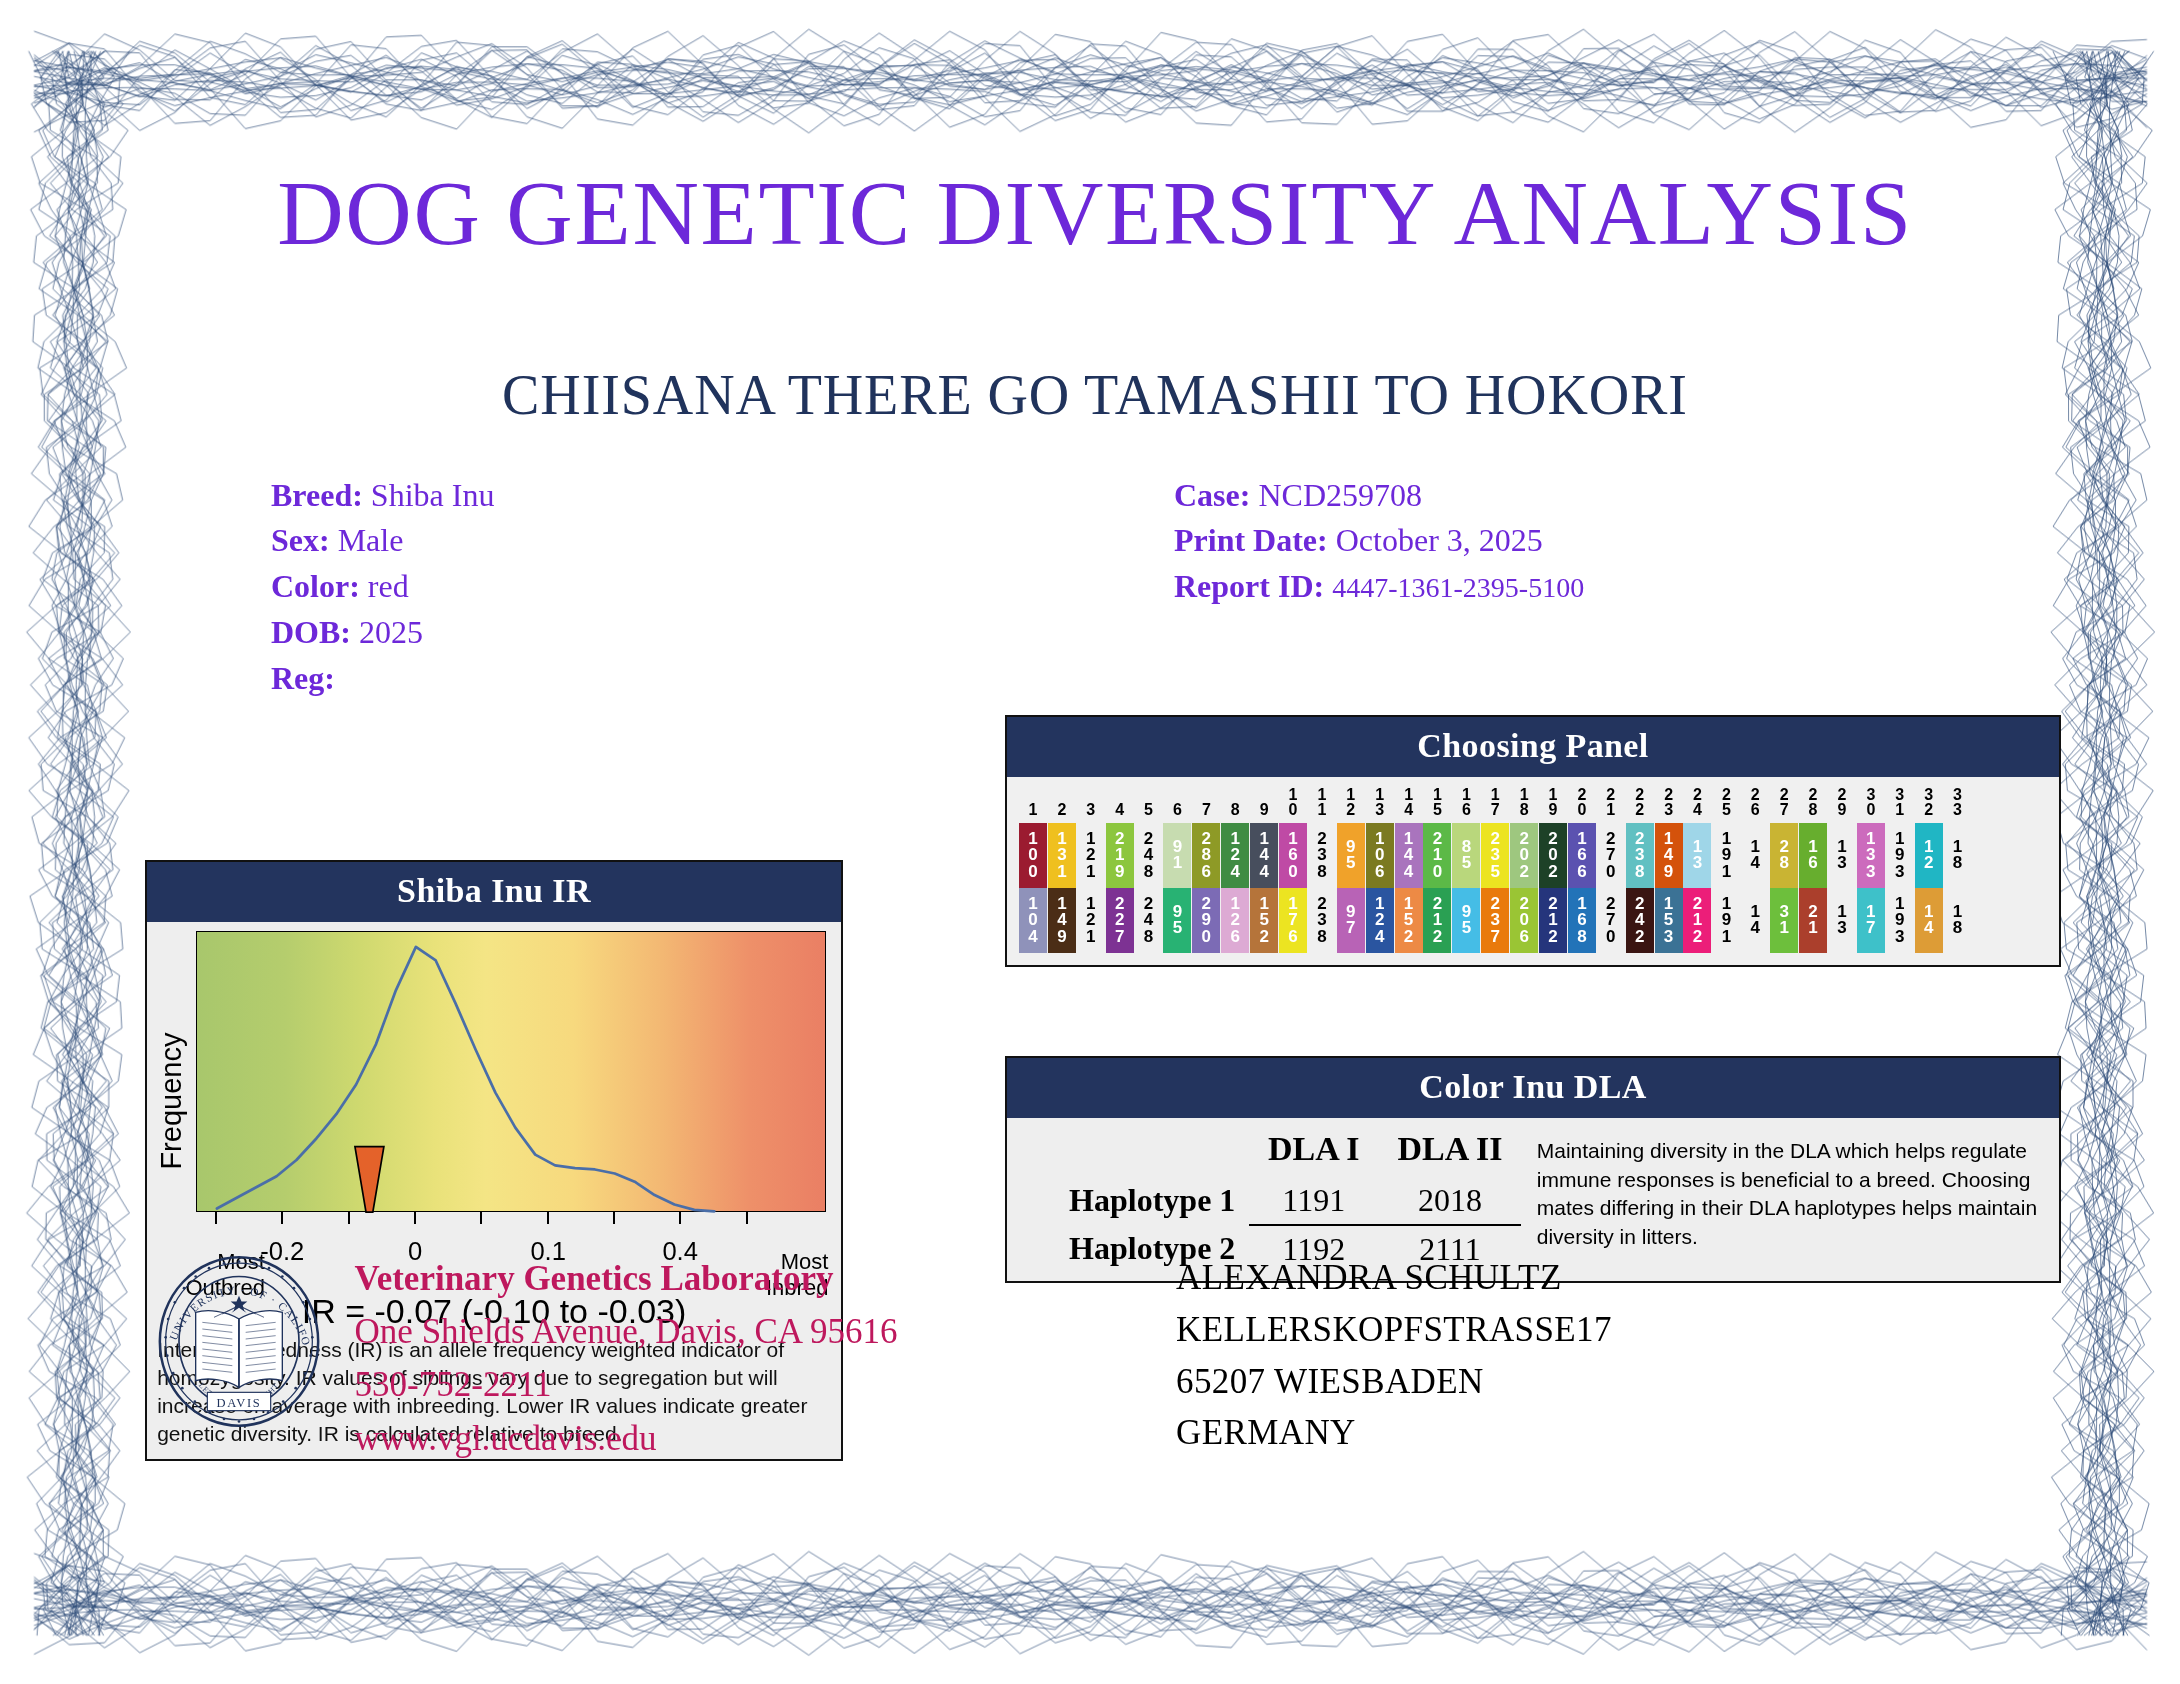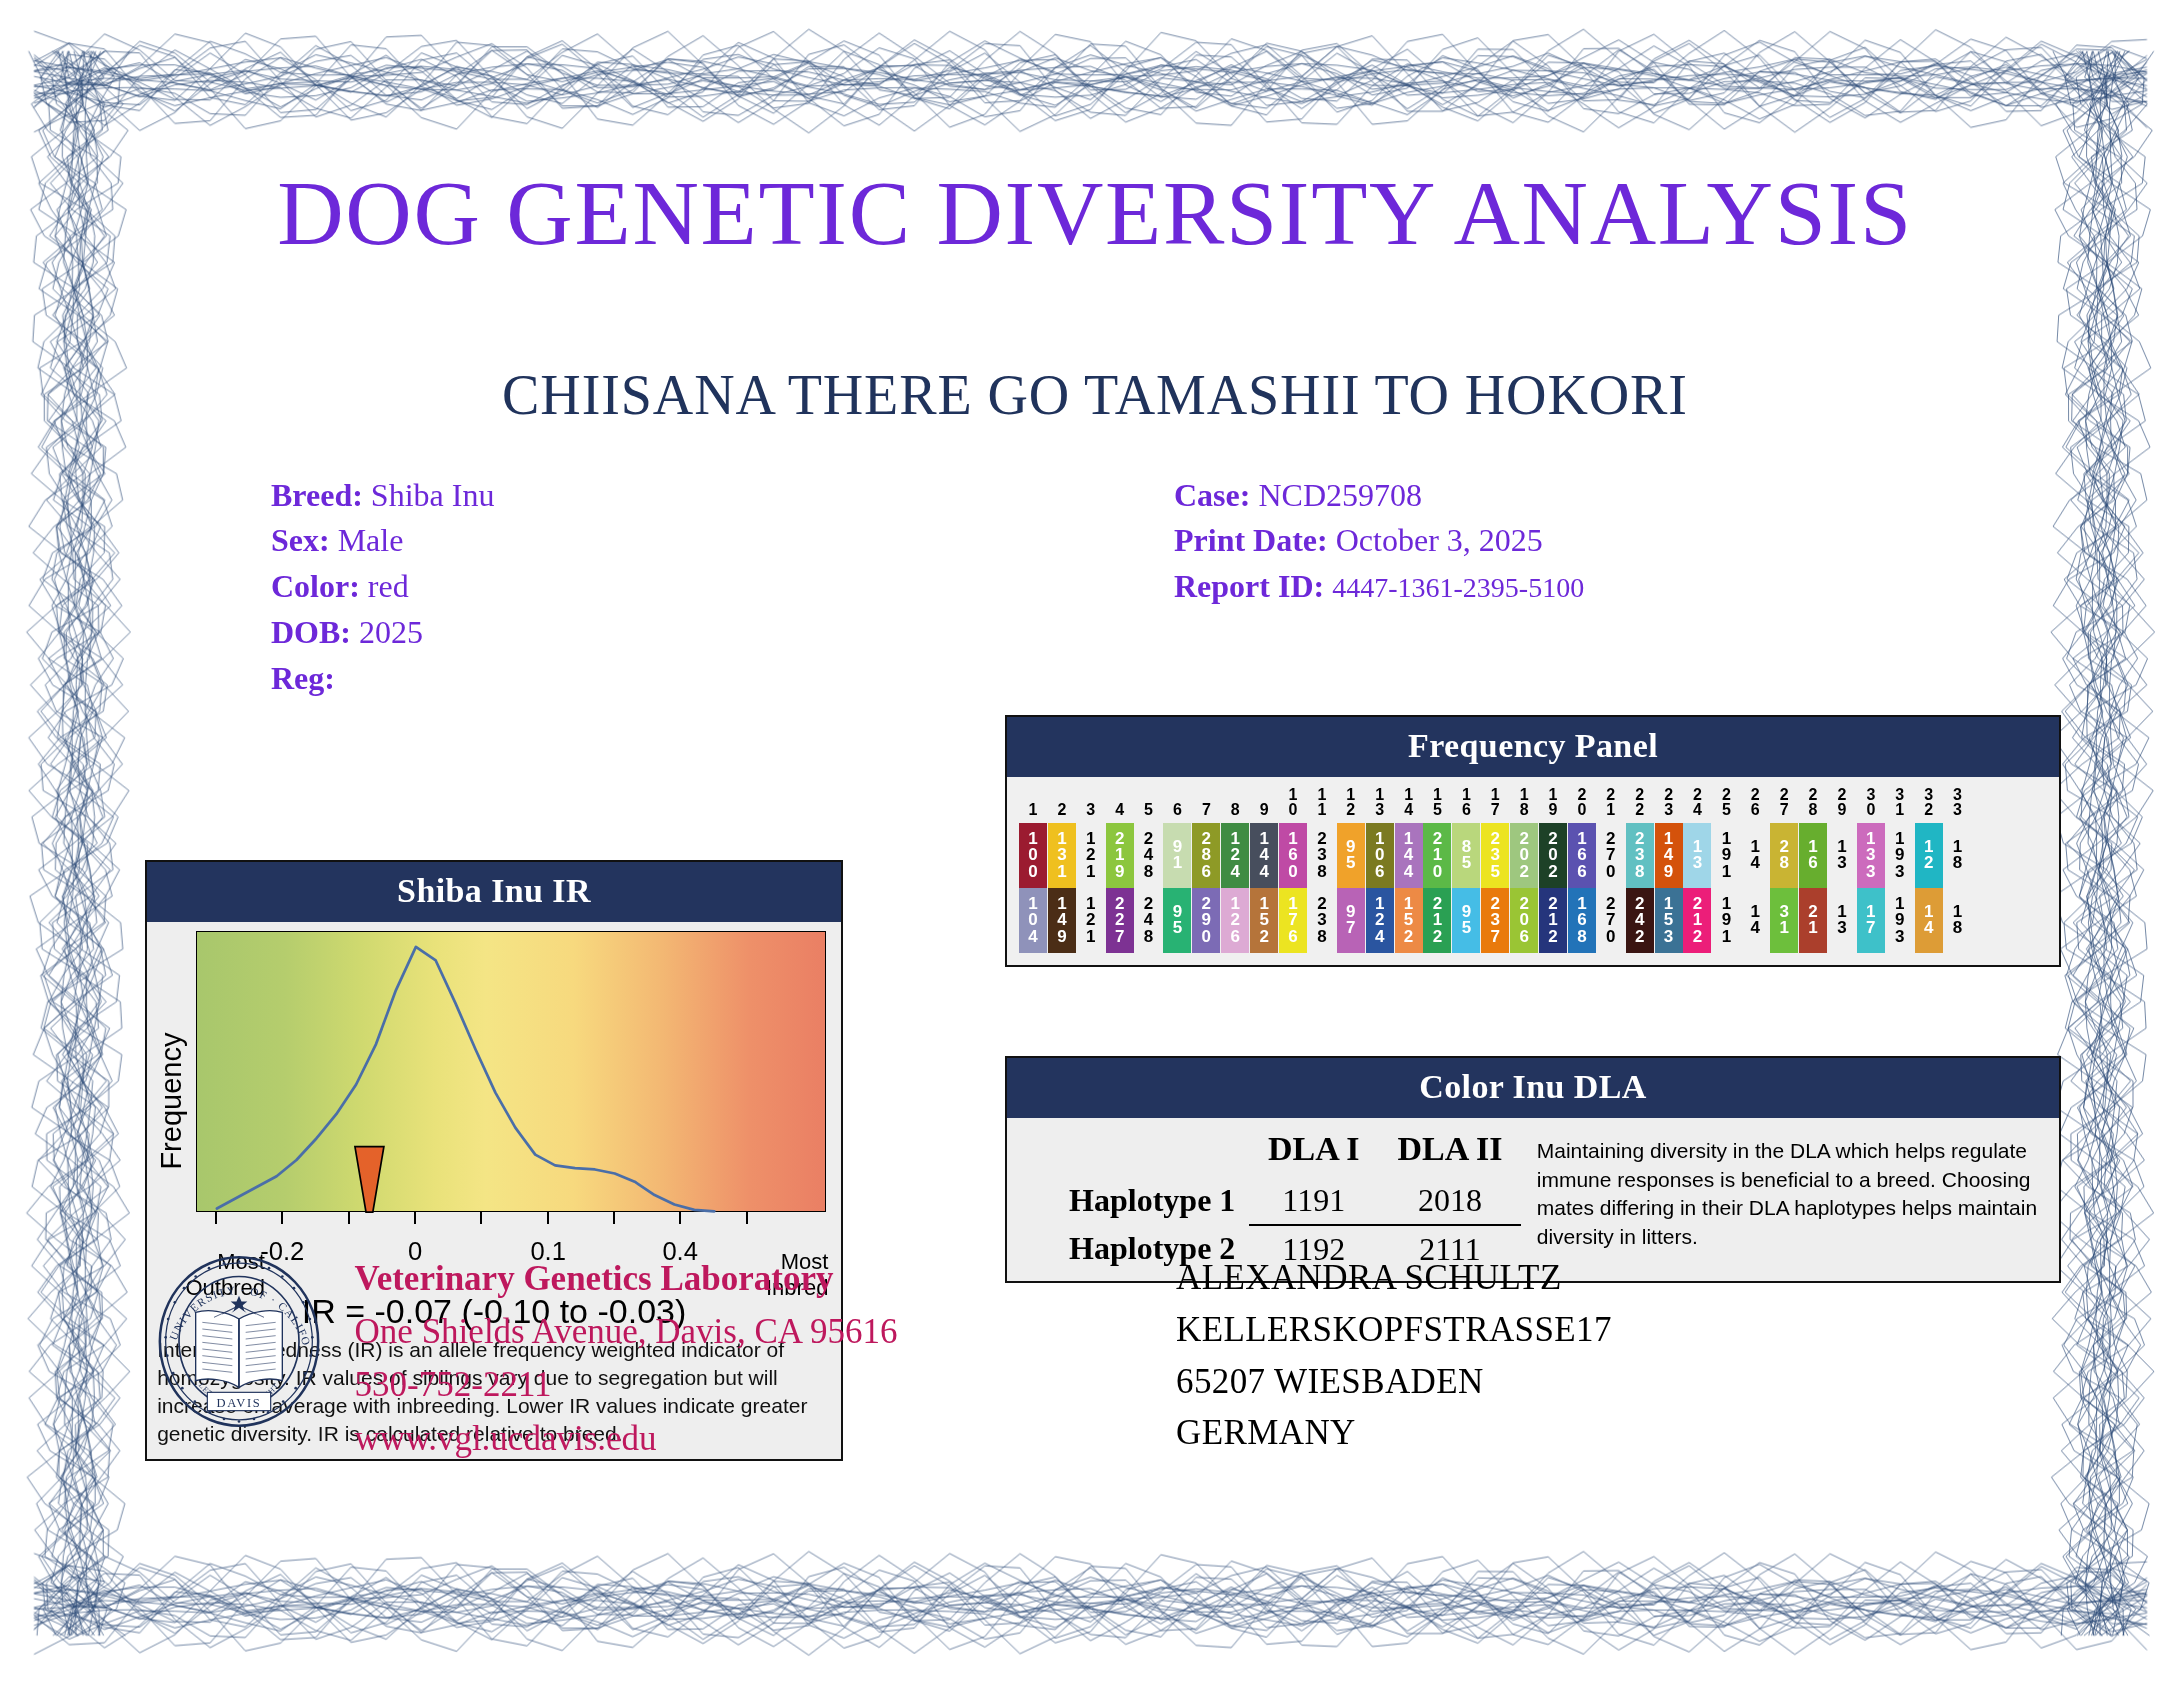--- a/index.html
+++ b/index.html
@@ -398,21 +398,21 @@
                 <span class="corner" style="left:601px;top:0;">Most<br>Inbred</span>
               </div>
           </div>
         </div>
         <div class="ir-value">IR = -0.07 (-0.10 to -0.03)</div>
         <div class="ir-desc">Internal relatedness (IR) is an allele frequency weighted indicator of homozygosity.  IR values of siblings vary due to segregation but will increase on average with inbreeding.  Lower IR values indicate greater genetic diversity.  IR is calculated relative to breed.</div>
       </div>
     </div>
 
     <div class="dp-panel panel-box">
-      <div class="panel-header">Frequency Panel</div>
+      <div class="panel-header">Choosing Panel</div>
       <div class="dp-body">
         <div class="dp-grid" id="dp-grid">
             <div class="dp-col">
               <div class="dp-num">
                 <span>1</span>
               </div>
               <div class="dp-allele" style="background:#9b1b30;">
                 <span>1</span>
                 <span>0</span>
                 <span>0</span>

